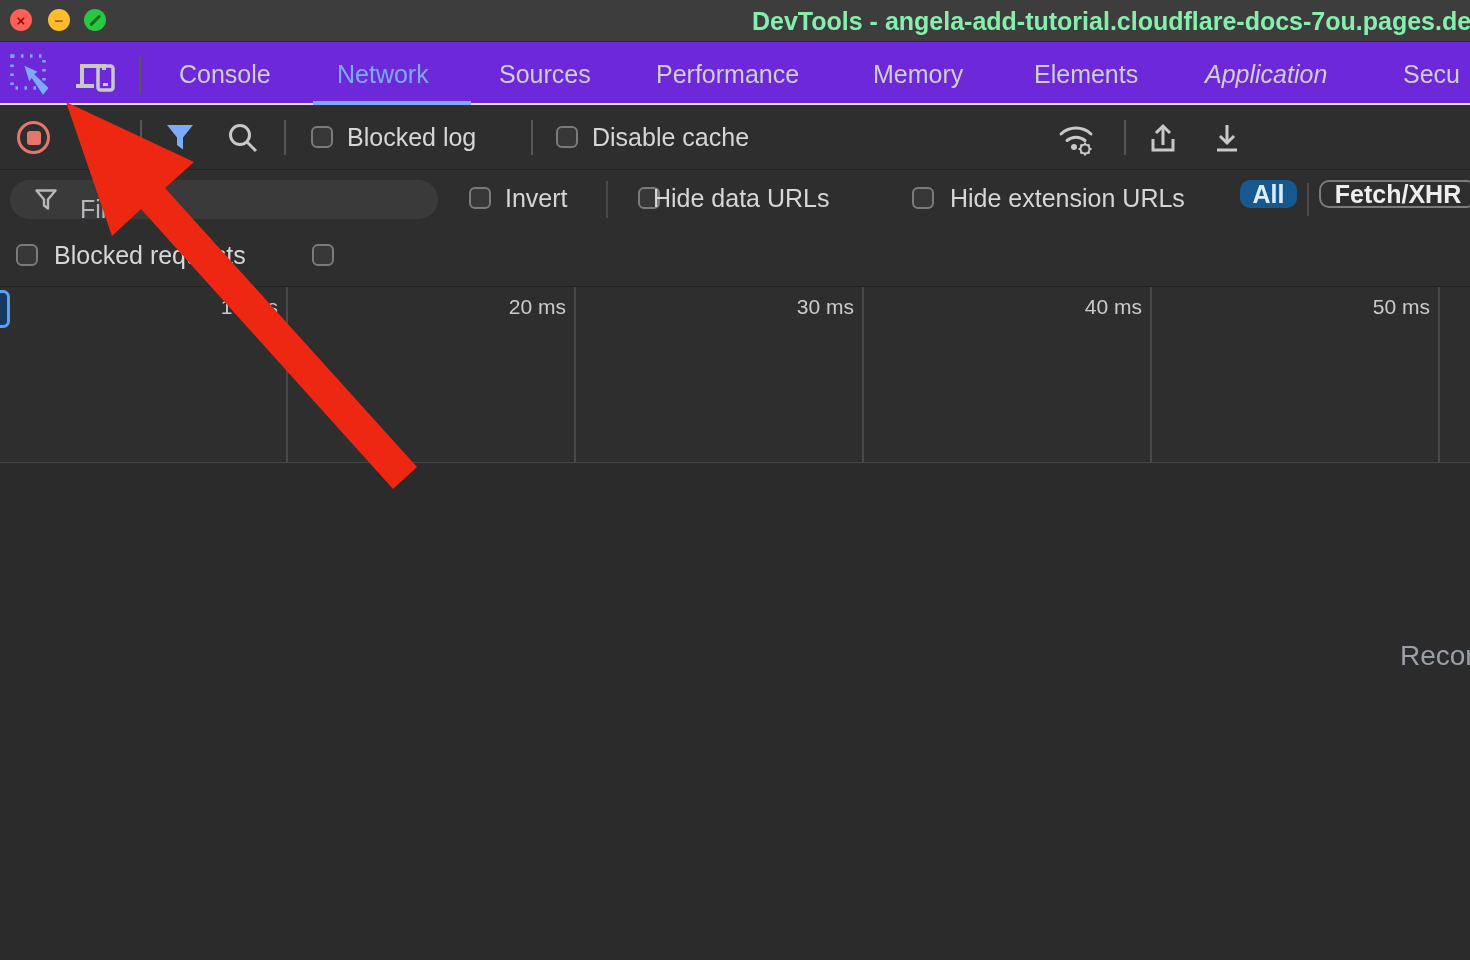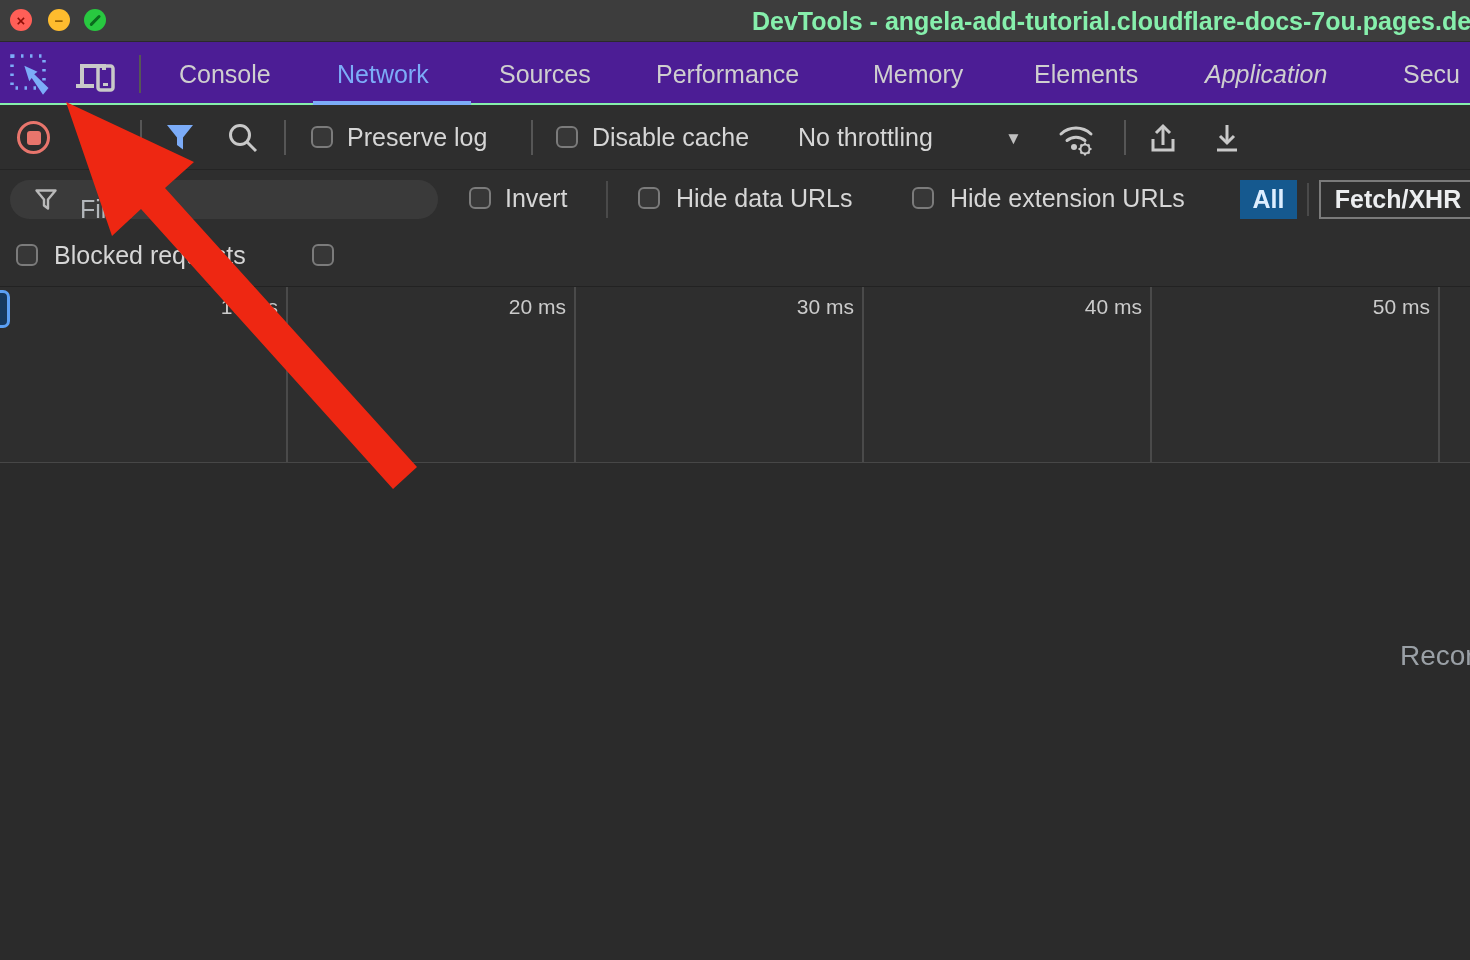--- a/index.html
+++ b/index.html
@@ -9,39 +9,39 @@
   
   #titlebar { left:0; top:0; width:1470px; height:42px; background:#3d3d3d; border-bottom:1px solid #2a2a2a; }
   .light { width:22px; height:22px; border-radius:50%; top:9px; display:flex; align-items:center; justify-content:center;
     font-size:15px; font-weight:700; line-height:1; }
   #light-close { left:10px; background:#ff5f57; color:#8e0d06; }
   #light-min { left:48px; background:#febc2e; color:#925d00; }
   #light-zoom { left:84px; background:#28c840; }
   #light-zoom .slash { width:14px; height:2.5px; background:#0a6a1d; transform:rotate(-45deg); border-radius:2px; }
   #window-title { left:752px; top:7px; font-size:25px; font-weight:700; color:#86efac; white-space:nowrap; }
   
-  #tabbar { left:0; top:42px; width:1470px; height:63px; background:#4c1d95; border-bottom:2px solid #86efac; }
+  #tabbar { left:0; top:42px; width:1470px; height:63px; background:#6d28d9; border-bottom:2px solid #e5e5e5; }
   .tab { top:18px; font-size:25px; color:#cfcfcf; white-space:nowrap; cursor:default; }
   .tab.active { color:#7cacf8; }
   #tab-underline { left:313px; top:59px; width:158px; height:4px; background:#7cacf8; }
   .vsep { width:2px; background:#565656; }
   
   #toolbar { left:0; top:105px; width:1470px; height:65px; background:#2e2e2e; border-bottom:1px solid #242424; }
   #record-btn { left:17px; top:16px; width:33px; height:33px; border:3.5px solid #e8756c; border-radius:50%;
     display:flex; align-items:center; justify-content:center; }
   #record-btn .sq { width:14px; height:14px; background:#e8756c; border-radius:3px; }
   .cb { width:22px; height:22px; border:2px solid #7b7b7b; border-radius:6px; background:#373737; }
   .lbl { color:#d6d6d6; font-size:25px; white-space:nowrap; }
   
   #filterbar { left:0; top:170px; width:1470px; height:59px; background:#2e2e2e; }
   #filter-pill { left:10px; top:10px; width:428px; height:39px; background:#3a3a3a; border-radius:20px; }
   #filter-input { left:70px; top:13px; width:340px; height:32px; background:transparent; border:none; outline:none;
     font-size:25px; color:#d6d6d6; font-family:inherit; }
   #filter-input::placeholder { color:#b2b6ba; opacity:1; }
-  .chip { top:10px; height:39px; border-radius:0; font-size:25px; display:flex; align-items:center; justify-content:center; }
+  .chip { top:10px; height:28px; border-radius:10px; font-size:25px; display:flex; align-items:center; justify-content:center; }
   #chip-all { left:1240px; width:57px; background:#15598f; color:#ddeeff; font-weight:700; }
   #chip-fetch { left:1319px; width:158px; border:2px solid #7b7b7b; color:#eceef0; font-weight:600; }
   #filterbar2 { left:0; top:229px; width:1470px; height:58px; background:#2e2e2e; border-bottom:1px solid #222; }
   
   #overview { left:0; top:287px; width:1470px; height:176px; background:#2e2e2e; border-bottom:1.5px solid #474747; }
   .tick-line { top:0; width:2px; height:175px; background:#4a4a4a; }
   .tick-label { top:8px; width:90px; text-align:right; font-size:21px; color:#cbcbcb; white-space:nowrap; }
   #overview-handle { left:-6px; top:3px; width:16px; height:38px; border:3px solid #5ba0f5; background:#16395e; border-radius:7px; }
   
   #main-panel { left:0; top:463px; width:1470px; height:497px; background:#2b2b2b; }
@@ -112,30 +112,26 @@
 
   <div class="abs" style="left:226px;top:16px;width:33px;height:33px;">
     <svg width="33" height="33" viewBox="0 0 33 33">
       <circle cx="14" cy="14" r="9.5" fill="none" stroke="#c9c9c9" stroke-width="3"></circle>
       <line x1="21" y1="21" x2="30" y2="30" stroke="#c9c9c9" stroke-width="3"></line>
     </svg>
   </div>
   <div class="abs vsep" style="left:284px;top:15px;height:35px;"></div>
 
   <div class="abs cb" style="left:311px;top:21px;"></div>
-  <span class="abs lbl" style="left:347px;top:18px;">Preserve log</span>
+  <span class="abs lbl" style="left:347px;top:18px;">Blocked log</span>
   <div class="abs vsep" style="left:531px;top:15px;height:35px;"></div>
 
   <div class="abs cb" style="left:556px;top:21px;"></div>
   <span class="abs lbl" style="left:592px;top:18px;">Disable cache</span>
 
-  <div class="abs" style="left:798px;top:18px;width:250px;height:32px;">
-    <span class="abs lbl" style="left:0;top:0;">No throttling</span>
-    <span class="abs" style="left:207px;top:6px;font-size:17px;color:#c0c0c0;">▼</span>
-  </div>
 
   <div class="abs" style="left:1056px;top:16px;width:42px;height:36px;">
     <svg width="42" height="36" viewBox="0 0 42 36">
       <path d="M5 13 a22 22 0 0 1 30 0" fill="none" stroke="#c9c9c9" stroke-width="3" stroke-linecap="round"></path>
       <path d="M11 19.5 a14 14 0 0 1 18 0" fill="none" stroke="#c9c9c9" stroke-width="3" stroke-linecap="round"></path>
       <circle cx="18" cy="26" r="3" fill="#c9c9c9"></circle>
       <g stroke="#c9c9c9" stroke-width="2">
         <circle cx="29" cy="28" r="4.5" fill="none"></circle>
         <line x1="29" y1="21.5" x2="29" y2="24"></line>
           <line x1="29" y1="32" x2="29" y2="34.5"></line>
@@ -171,21 +167,21 @@
   <div class="abs" id="filter-pill">
     <svg class="abs" style="left:24px;top:8px;" width="24" height="24" viewBox="0 0 24 24">
       <path d="M2.5 2.5 h19 l-7.5 9 v9 l-4 -3 v-6 Z" fill="none" stroke="#b9b9b9" stroke-width="2.4" stroke-linejoin="round"></path>
     </svg>
     <input class="abs" id="filter-input" placeholder="Filter" style="">
   </div>
   <div class="abs cb" style="left:469px;top:17px;"></div>
   <span class="abs lbl" style="left:505px;top:14px;">Invert</span>
   <div class="abs vsep" style="left:606px;top:11px;height:37px;background:#4a4a4a;"></div>
   <div class="abs cb" style="left:638px;top:17px;"></div>
-  <span class="abs lbl" style="left:676px;top:14px;">Hide data URLs</span>
+  <span class="abs lbl" style="left:653px;top:14px;">Hide data URLs</span>
   <div class="abs cb" style="left:912px;top:17px;"></div>
   <span class="abs lbl" style="left:950px;top:14px;">Hide extension URLs</span>
   <div class="abs chip" id="chip-all">All</div>
   <div class="abs vsep" style="left:1307px;top:13px;height:33px;background:#4a4a4a;"></div>
   <div class="abs chip" id="chip-fetch">Fetch/XHR</div>
 </div>
 
 <div class="abs" id="filterbar2">
   <div class="abs cb" style="left:16px;top:15px;"></div>
   <span class="abs lbl" style="left:54px;top:12px;">Blocked requests</span>

